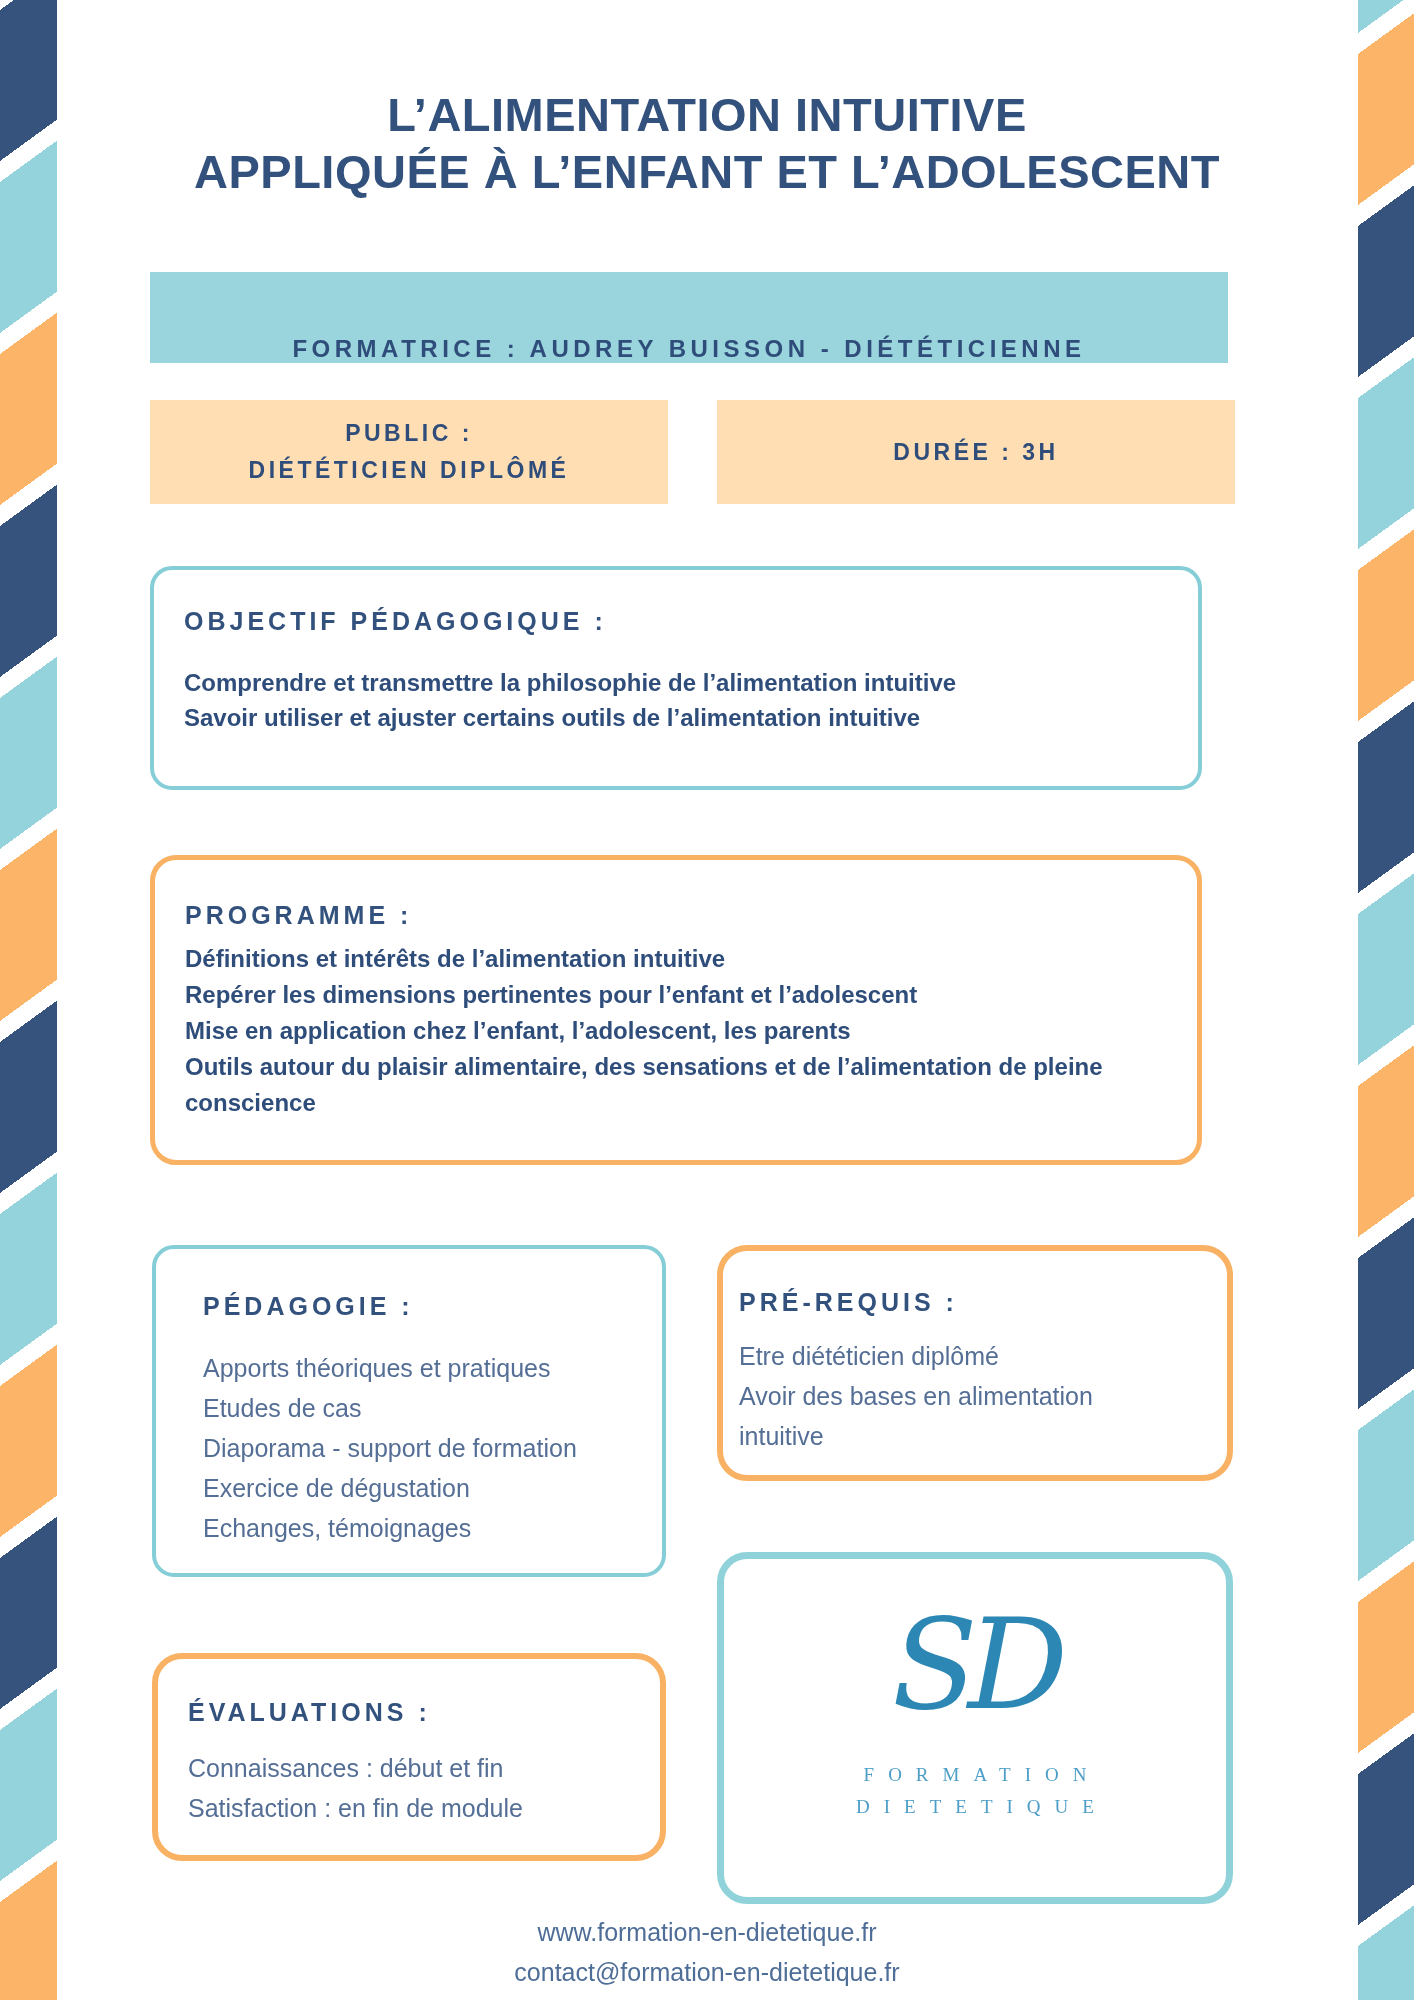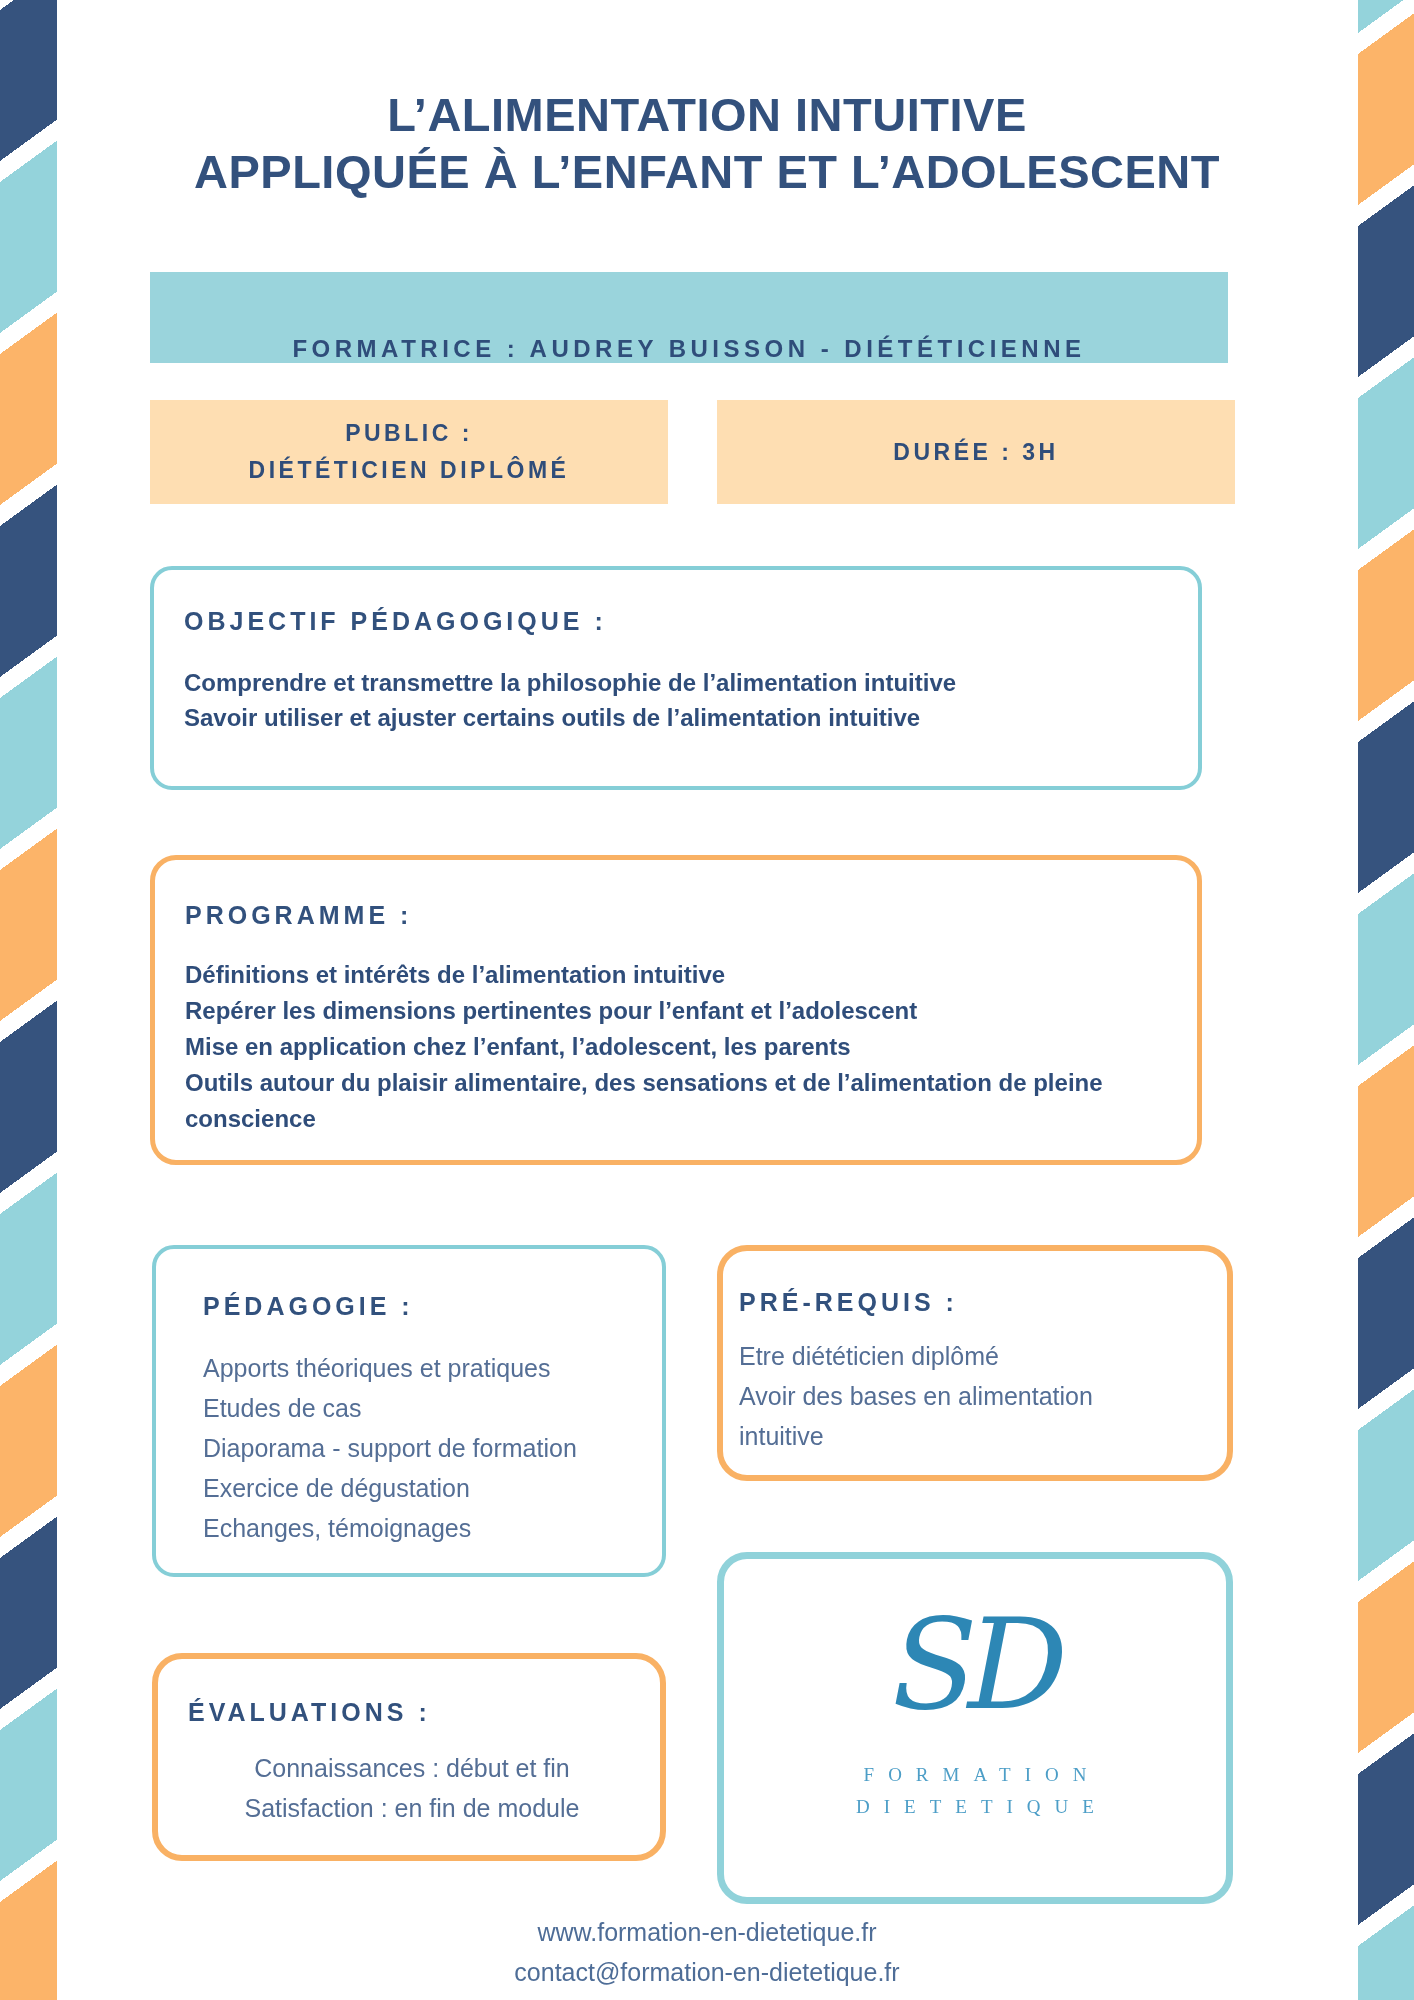--- a/index.html
+++ b/index.html
@@ -41,24 +41,24 @@
   .card.obj{left:150px;top:566px;width:1052px;height:224px;padding:36px 40px 0 30px;}
   .card.prog{left:150px;top:855px;width:1052px;height:310px;border-width:5px;border-radius:26px;
              padding:40px 24px 0 30px;}
   .card.ped{left:152px;top:1245px;width:514px;height:332px;padding:42px 24px 0 47px;}
   .card.pre{left:717px;top:1245px;width:516px;height:236px;padding:36px 56px 0 16px;}
   .card.eval{left:152px;top:1653px;width:514px;height:208px;padding:38px 24px 0 30px;}
   .card.sd{left:717px;top:1552px;width:516px;height:352px;border:7px solid #90d2da;
            border-radius:30px;padding:26px 10px 0 10px;text-align:center;}
   .heading{font-size:25px;font-weight:700;letter-spacing:4px;color:#32517d;line-height:31px;}
   .bold-lines{margin-top:28px;font-size:24px;font-weight:700;color:#2f4d7a;line-height:35px;}
-  .card.prog .bold-lines{margin-top:26px;line-height:36px;}
+  .card.prog .bold-lines{margin-top:10px;line-height:36px;}
   .light-lines{margin-top:26px;font-size:25px;color:#546e95;line-height:40px;}
   .card.pre .light-lines{margin-top:18px;}
-  .card.eval .light-lines{margin-top:20px;text-align:center;}
+  .card.eval .light-lines{margin-top:20px;}
   
   .monogram{font-family:"DejaVu Serif", serif;font-style:italic;font-size:125px;line-height:160px;
             color:#2d87b5;letter-spacing:-10px;}
   .logo-caption{font-family:"Liberation Serif", serif;font-size:19px;letter-spacing:14px;
                 padding-left:14px;color:#4d9ec7;line-height:32px;}
   .logo-caption.first{margin-top:14px;}
   
   .footer{position:absolute;left:0;right:0;top:1912px;text-align:center;
           font-size:25px;line-height:40px;color:#4e6d97;}
 </style>

